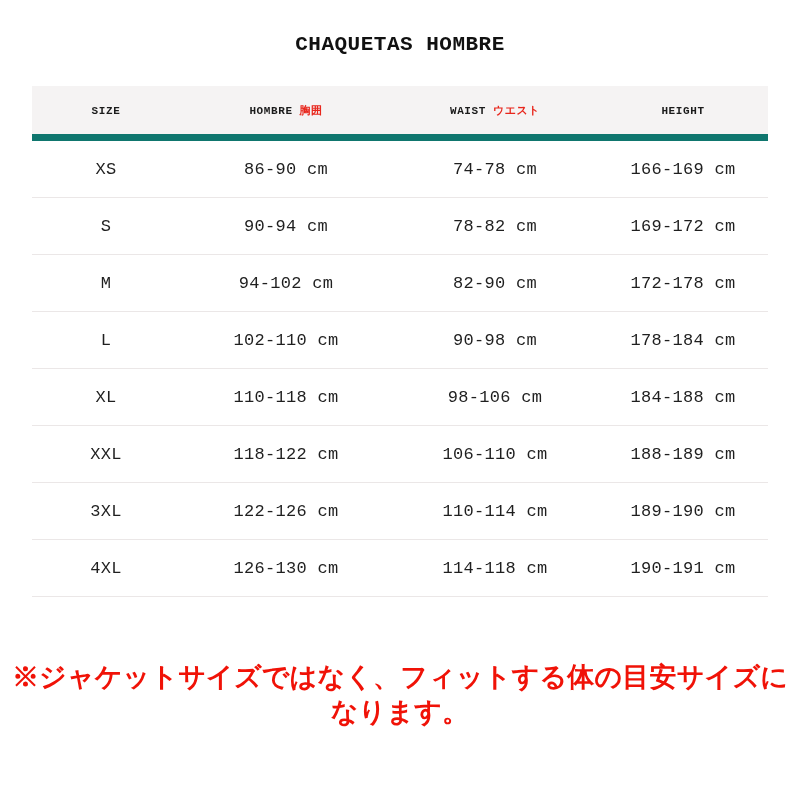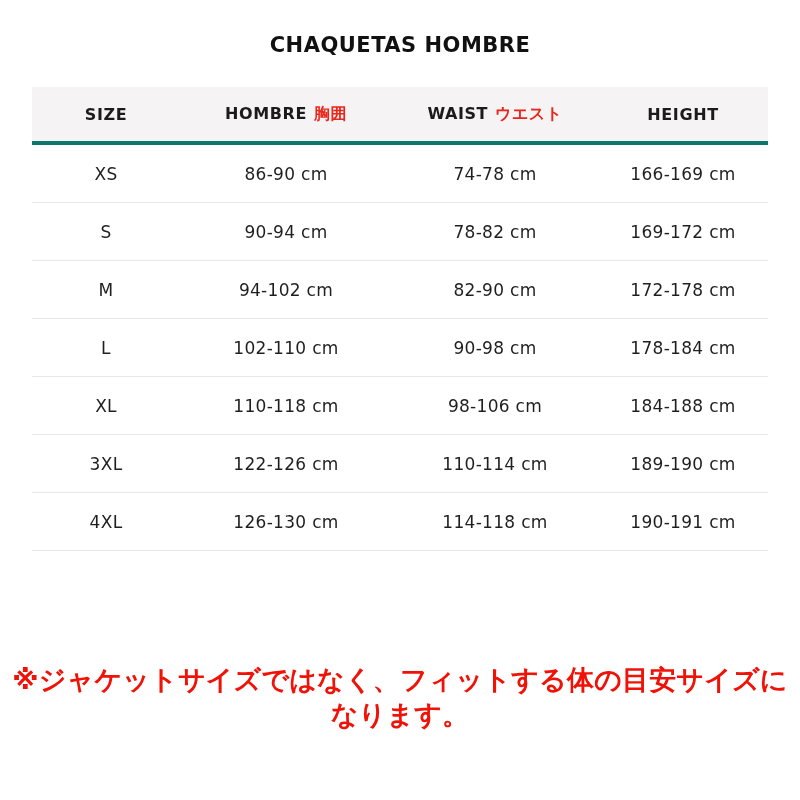--- a/index.html
+++ b/index.html
@@ -12,20 +12,21 @@
     background: #ffffff;
     font-family: "DejaVu Sans", "Liberation Sans", sans-serif;
     color: #1a1a1a;
     overflow: hidden;
   }
   .page {
     position: relative;
     width: 800px;
     height: 655px;
     box-sizing: border-box;
+    font-family: Liberation Mono, monospace;
   }
   .title {
     text-align: center;
     font-size: 21px;
     font-weight: bold;
     letter-spacing: 0.5px;
     color: #111111;
     padding-top: 33px;
     margin: 0;
   }
@@ -34,27 +35,27 @@
   }
   table.size-table {
     width: 736px;
     border-collapse: collapse;
     table-layout: fixed;
   }
   table.size-table thead tr {
     background: #f5f3f3;
   }
   table.size-table thead th {
-    font-size: 16px;
+    font-size: 11px;
     font-weight: bold;
     letter-spacing: 0.6px;
     color: #1b1b1b;
     padding: 17px 0 16px 0;
     text-align: center;
-    border-bottom: 4px solid #0f766e;
+    border-bottom: 7px solid #0f766e;
   }
   .jp-accent {
     color: #e8261c;
     font-weight: bold;
     letter-spacing: 0.5px;
     margin-left: 7px;
     margin-top: 20px;
   }
   table.size-table tbody td {
     font-size: 17px;
@@ -141,20 +142,26 @@
           <td>90-98 cm</td>
           <td>178-184 cm</td>
         </tr>
         <tr>
           <td>XL</td>
           <td>110-118 cm</td>
           <td>98-106 cm</td>
           <td>184-188 cm</td>
         </tr>
         <tr>
+          <td>XXL</td>
+          <td>118-122 cm</td>
+          <td>106-110 cm</td>
+          <td>188-189 cm</td>
+        </tr>
+        <tr>
           <td>3XL</td>
           <td>122-126 cm</td>
           <td>110-114 cm</td>
           <td>189-190 cm</td>
         </tr>
         <tr>
           <td>4XL</td>
           <td>126-130 cm</td>
           <td>114-118 cm</td>
           <td>190-191 cm</td>

